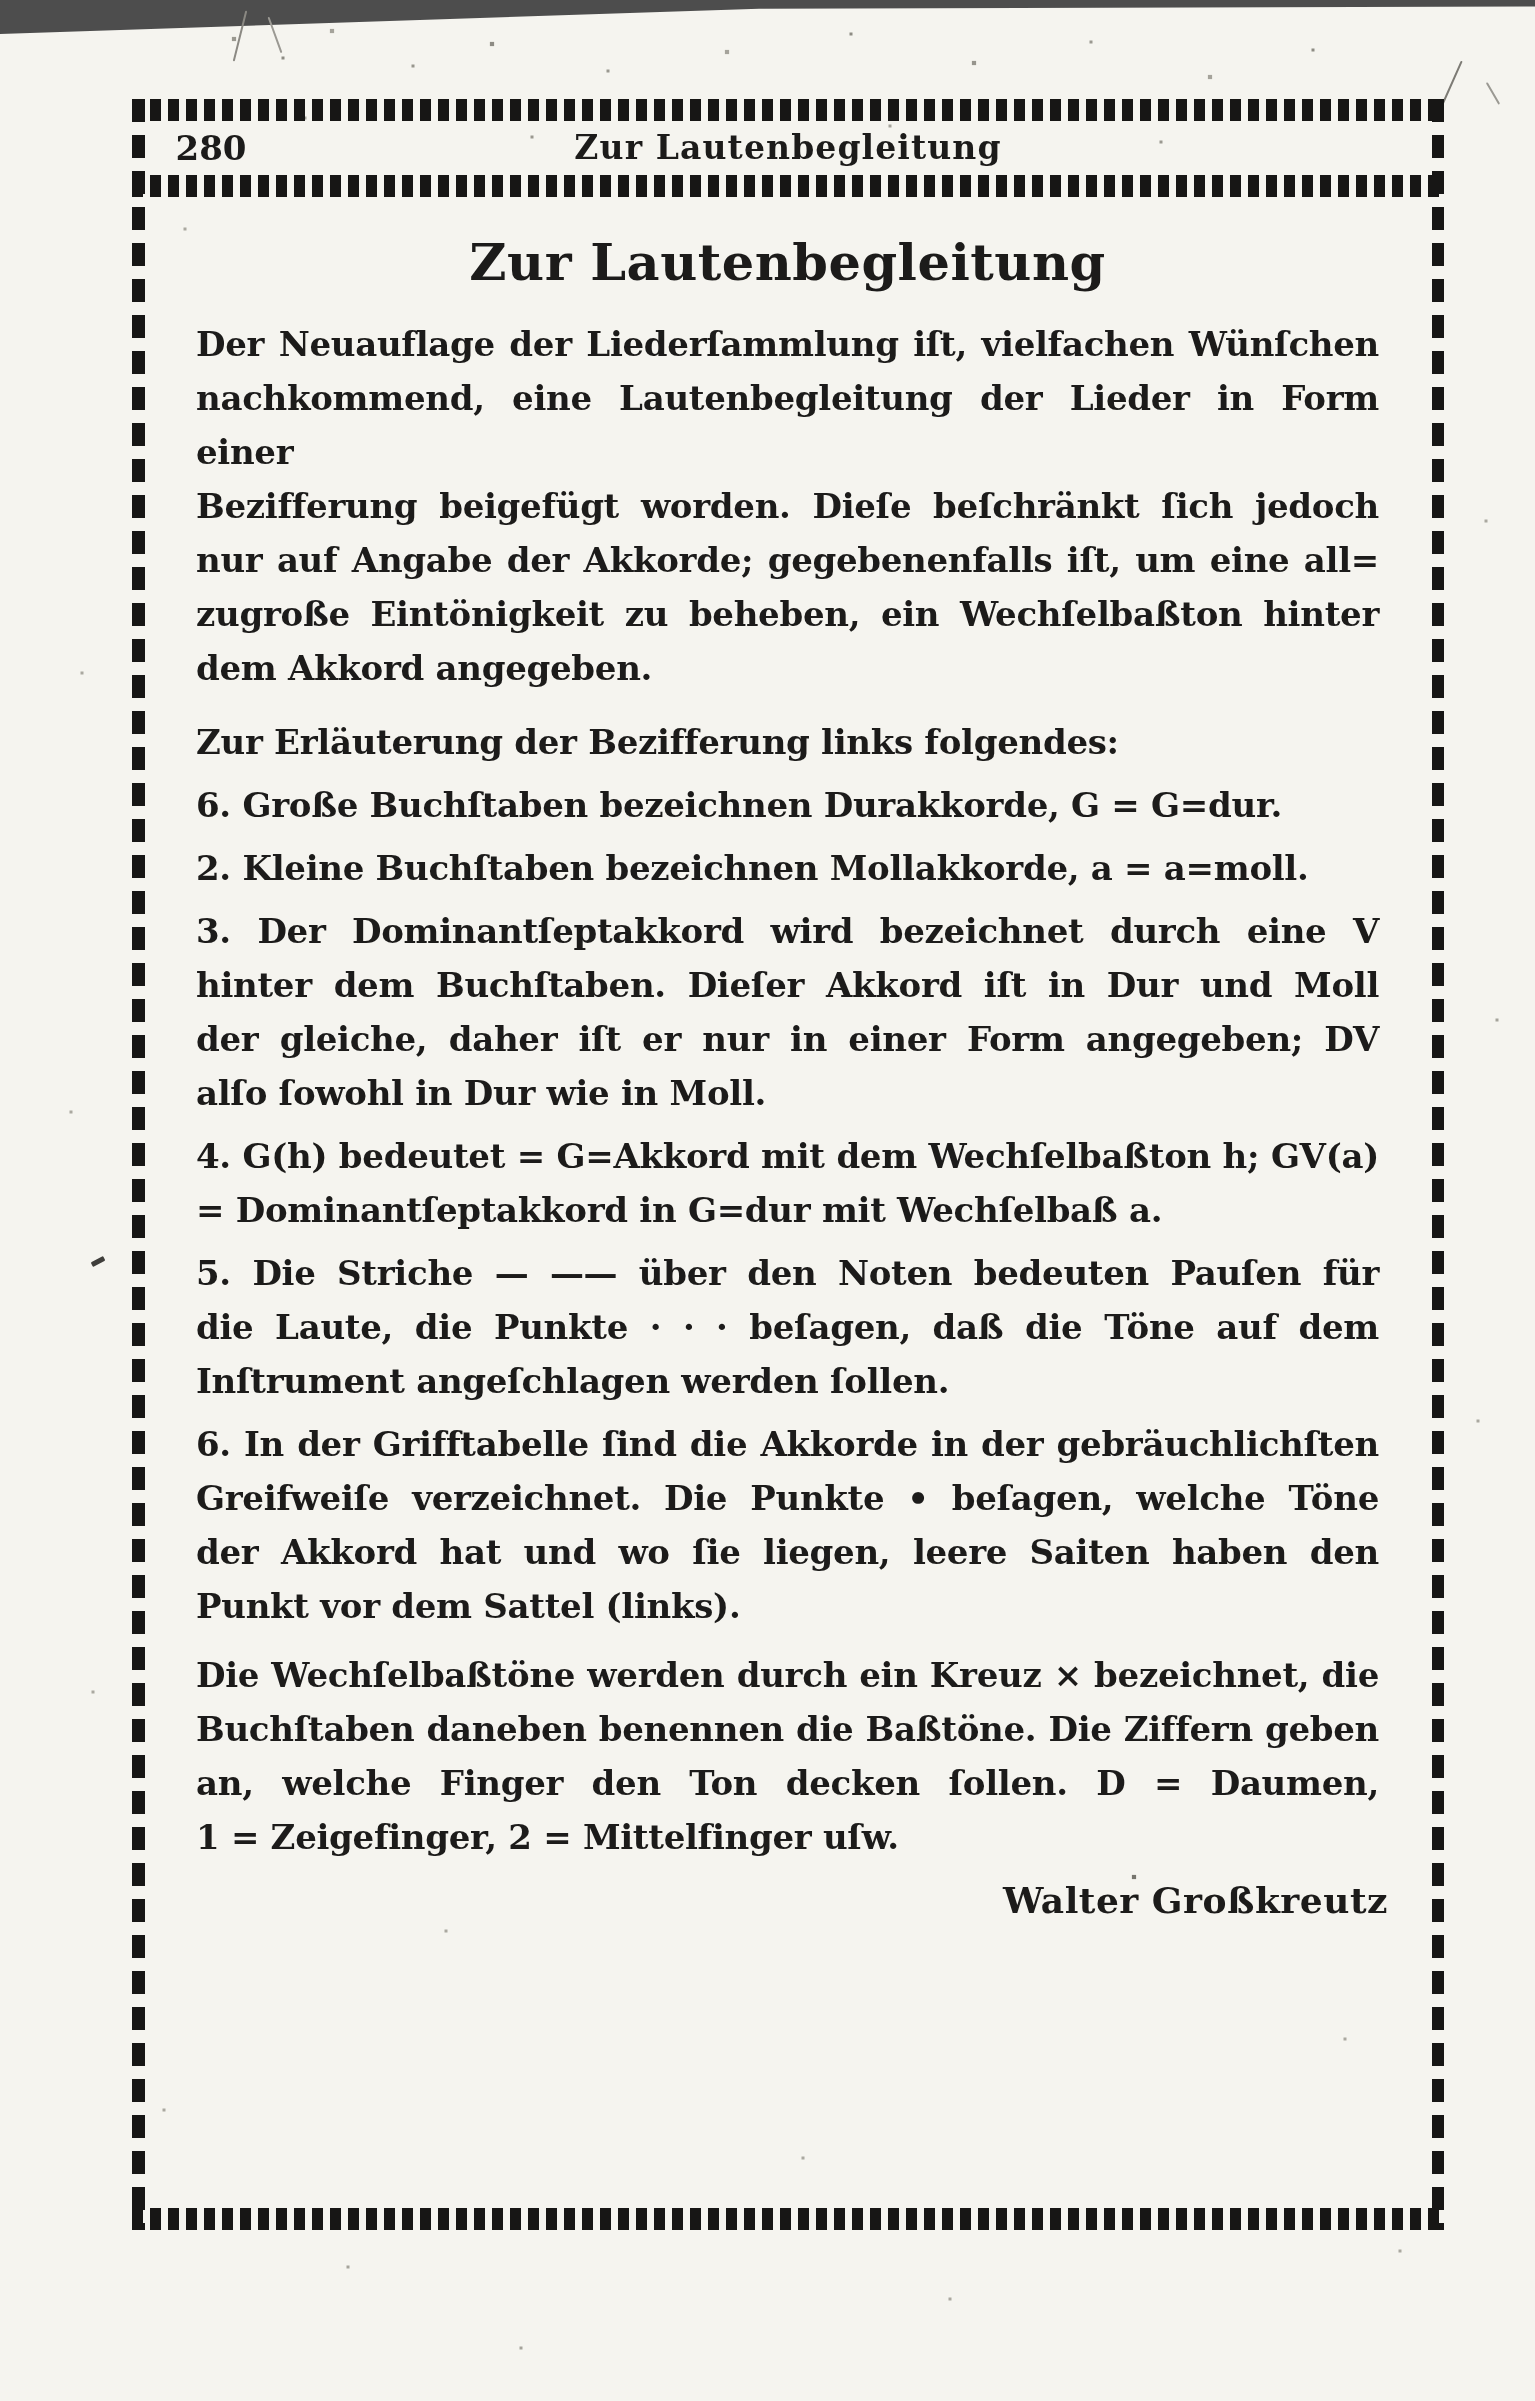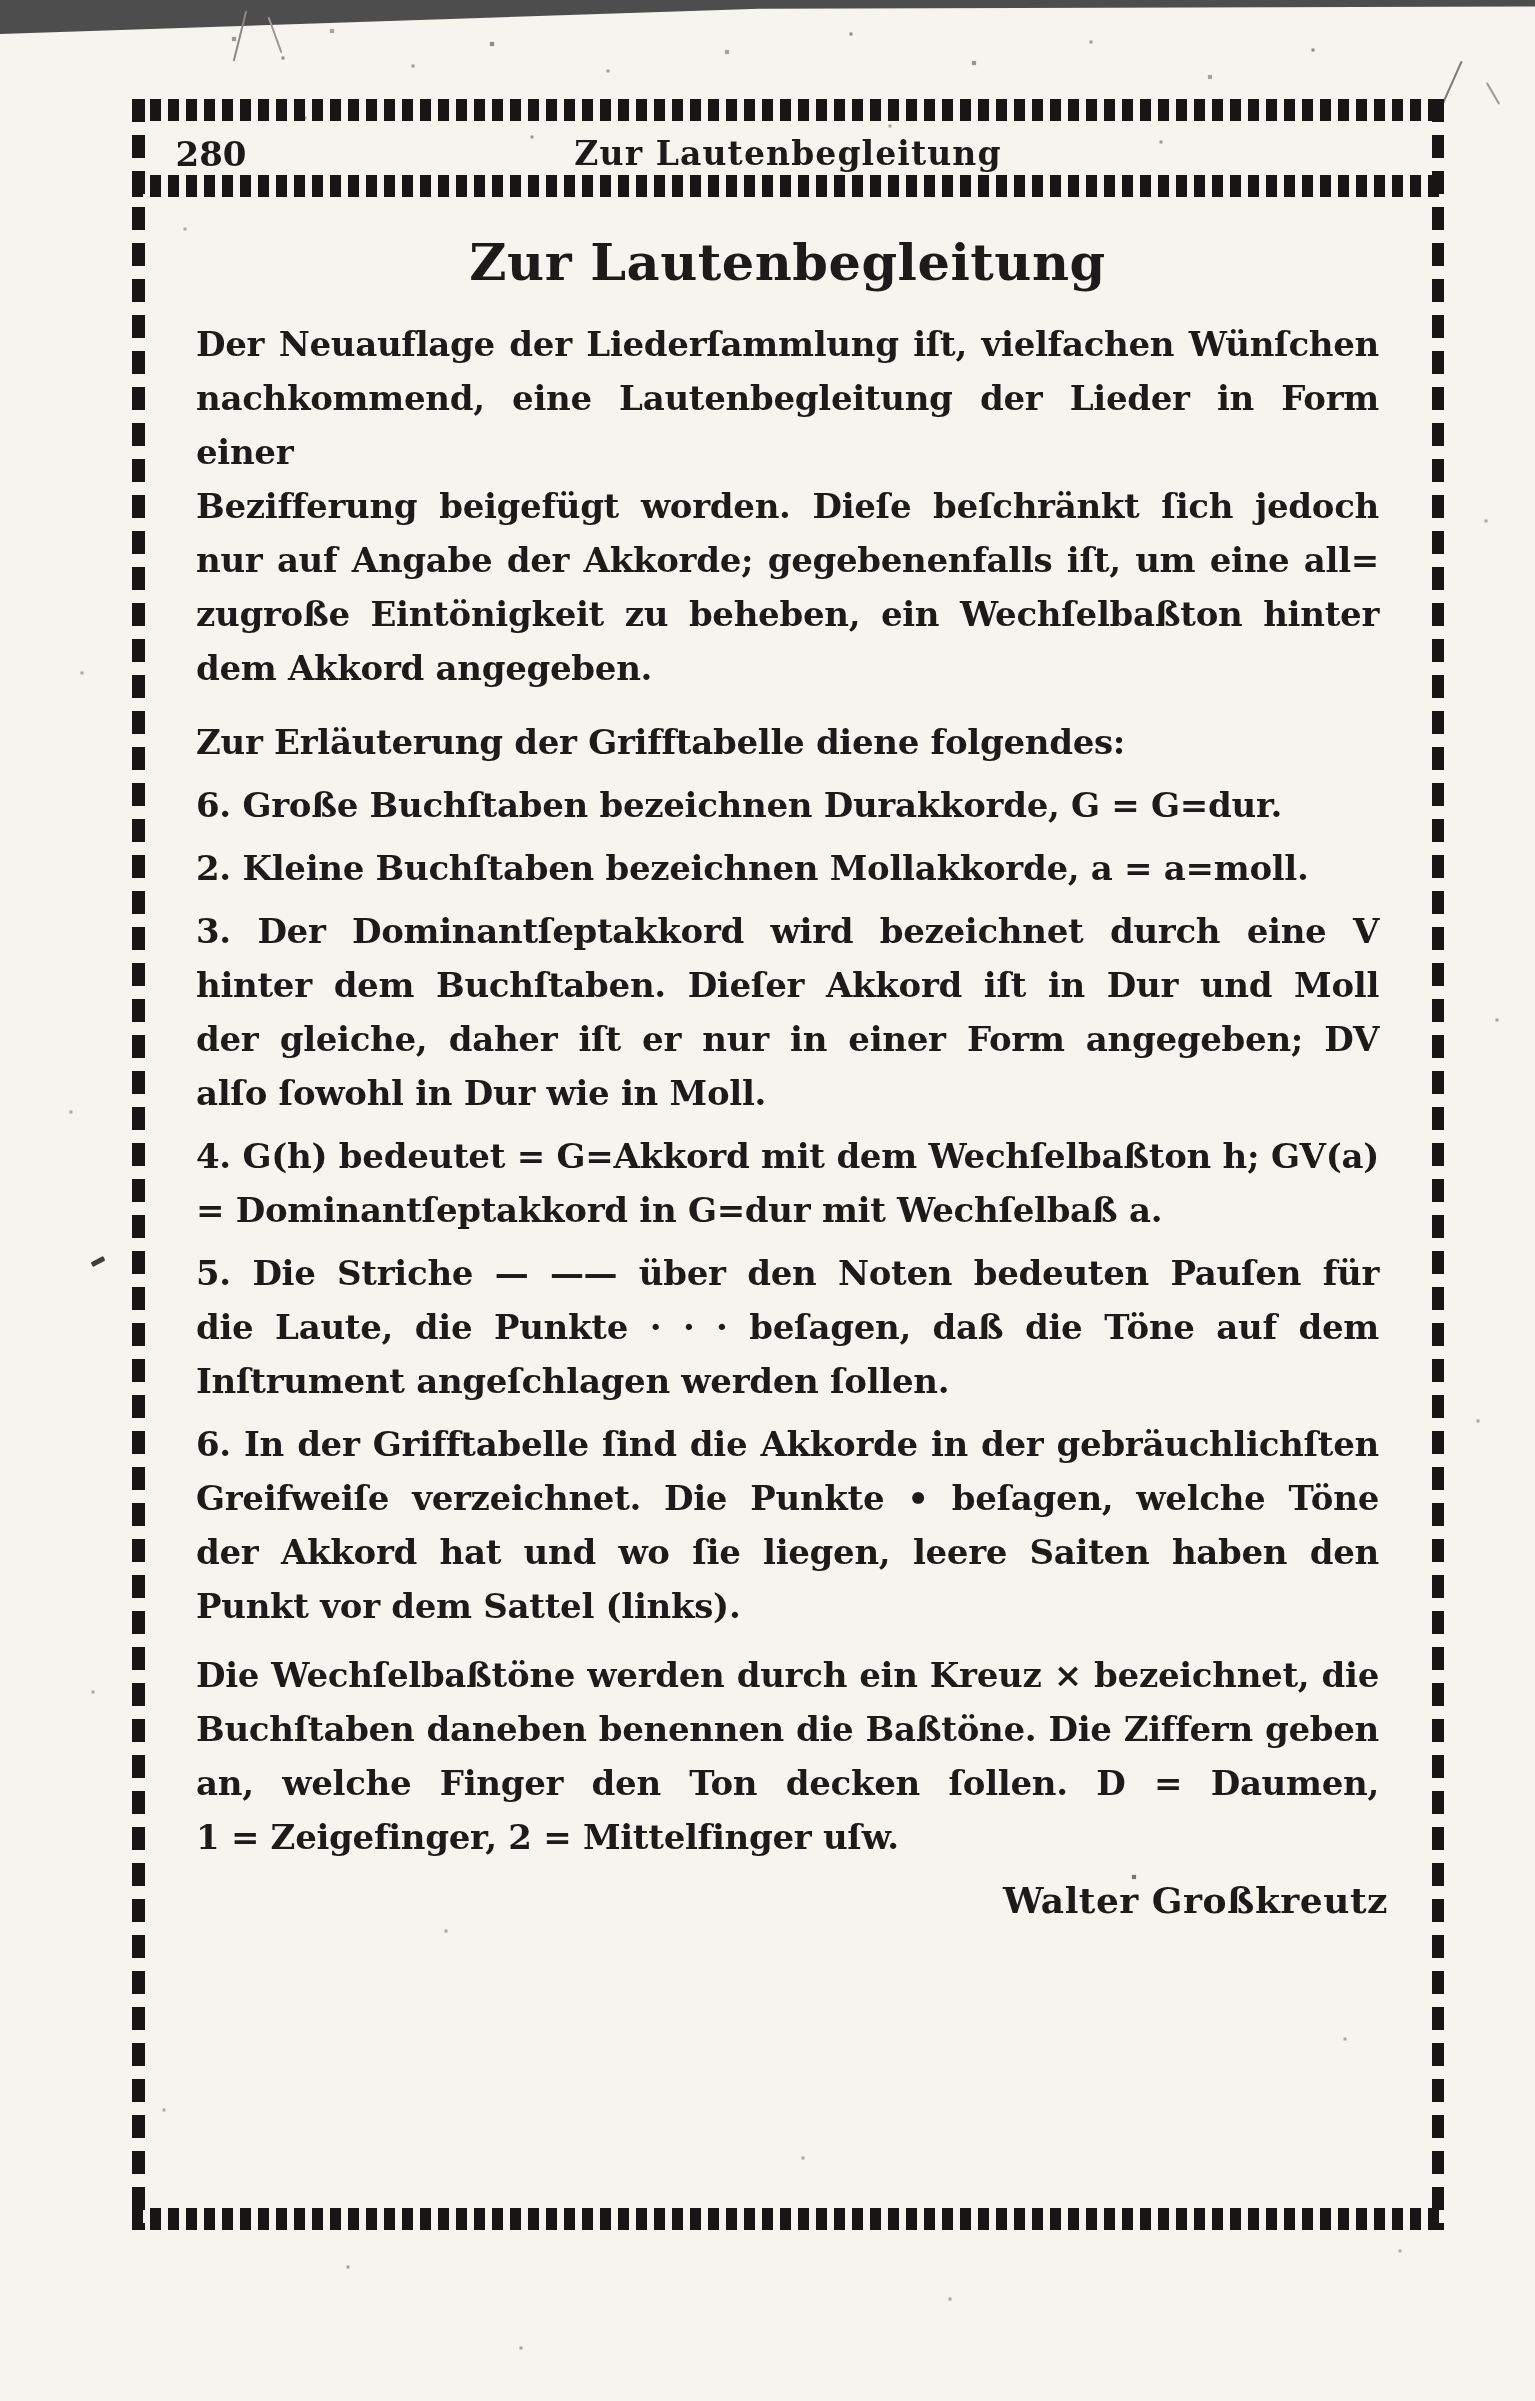--- a/index.html
+++ b/index.html
@@ -42,21 +42,21 @@
     background-image:repeating-linear-gradient(90deg,#171615 0px,#171615 11.4px,transparent 11.4px,transparent 18px);}
   .hdash.top{top:0;}
   .hdash.head{top:76px;}
   .hdash.bottom{bottom:0;}
   .vdash{position:absolute;top:0;bottom:0;width:12.5px;
     background-image:repeating-linear-gradient(180deg,#171615 0px,#171615 23px,transparent 23px,transparent 36px);}
   .vdash.left{left:0;}
   .vdash.right{right:0;}
 
   
-  .head-band{position:absolute;left:12.5px;right:12.5px;top:28px;height:54px;text-align:right;}
+  .head-band{position:absolute;left:12.5px;right:12.5px;top:22px;height:54px;text-align:right;}
   .page-num{position:absolute;left:31px;top:0;font-size:34px;font-weight:700;line-height:54px;}
   .running-title{position:absolute;left:50%;transform:translateX(-50%);top:0;
     font-size:33px;font-weight:700;line-height:54px;letter-spacing:1.1px;white-space:nowrap;}
 
   
   .content{position:absolute;left:55px;top:98px;width:1201px;}
   .doc-title{margin-top:35px;margin-bottom:24px;text-align:center;
     font-size:51px;font-weight:700;line-height:61px;letter-spacing:0.5px;}
   .para{margin:9px;}
   .line{font-size:34px;font-weight:700;line-height:54px;letter-spacing:-0.3px;white-space:normal;}
@@ -95,21 +95,21 @@
     <div class="para">
       <div class="line jl">Der Neuauflage der Liederſammlung iſt, vielfachen Wünſchen</div>
       <div class="line jl">nachkommend, eine Lautenbegleitung der Lieder in Form einer</div>
       <div class="line jl">Bezifferung beigefügt worden. Dieſe beſchränkt ſich jedoch</div>
       <div class="line jl">nur auf Angabe der Akkorde; gegebenenfalls iſt, um eine all=</div>
       <div class="line jl">zugroße Eintönigkeit zu beheben, ein Wechſelbaßton hinter</div>
       <div class="line">dem Akkord angegeben.</div>
     </div>
 
     <div class="para gap-big">
-      <div class="line">Zur Erläuterung der Grifftabelle diene folgendes:</div>
+      <div class="line">Zur Erläuterung der Bezifferung links folgendes:</div>
     </div>
 
     <div class="para gap-item">
       <div class="line">6. Große Buchſtaben bezeichnen Durakkorde, G = G=dur.</div>
     </div>
 
     <div class="para gap-item">
       <div class="line">2. Kleine Buchſtaben bezeichnen Mollakkorde, a = a=moll.</div>
     </div>
 

